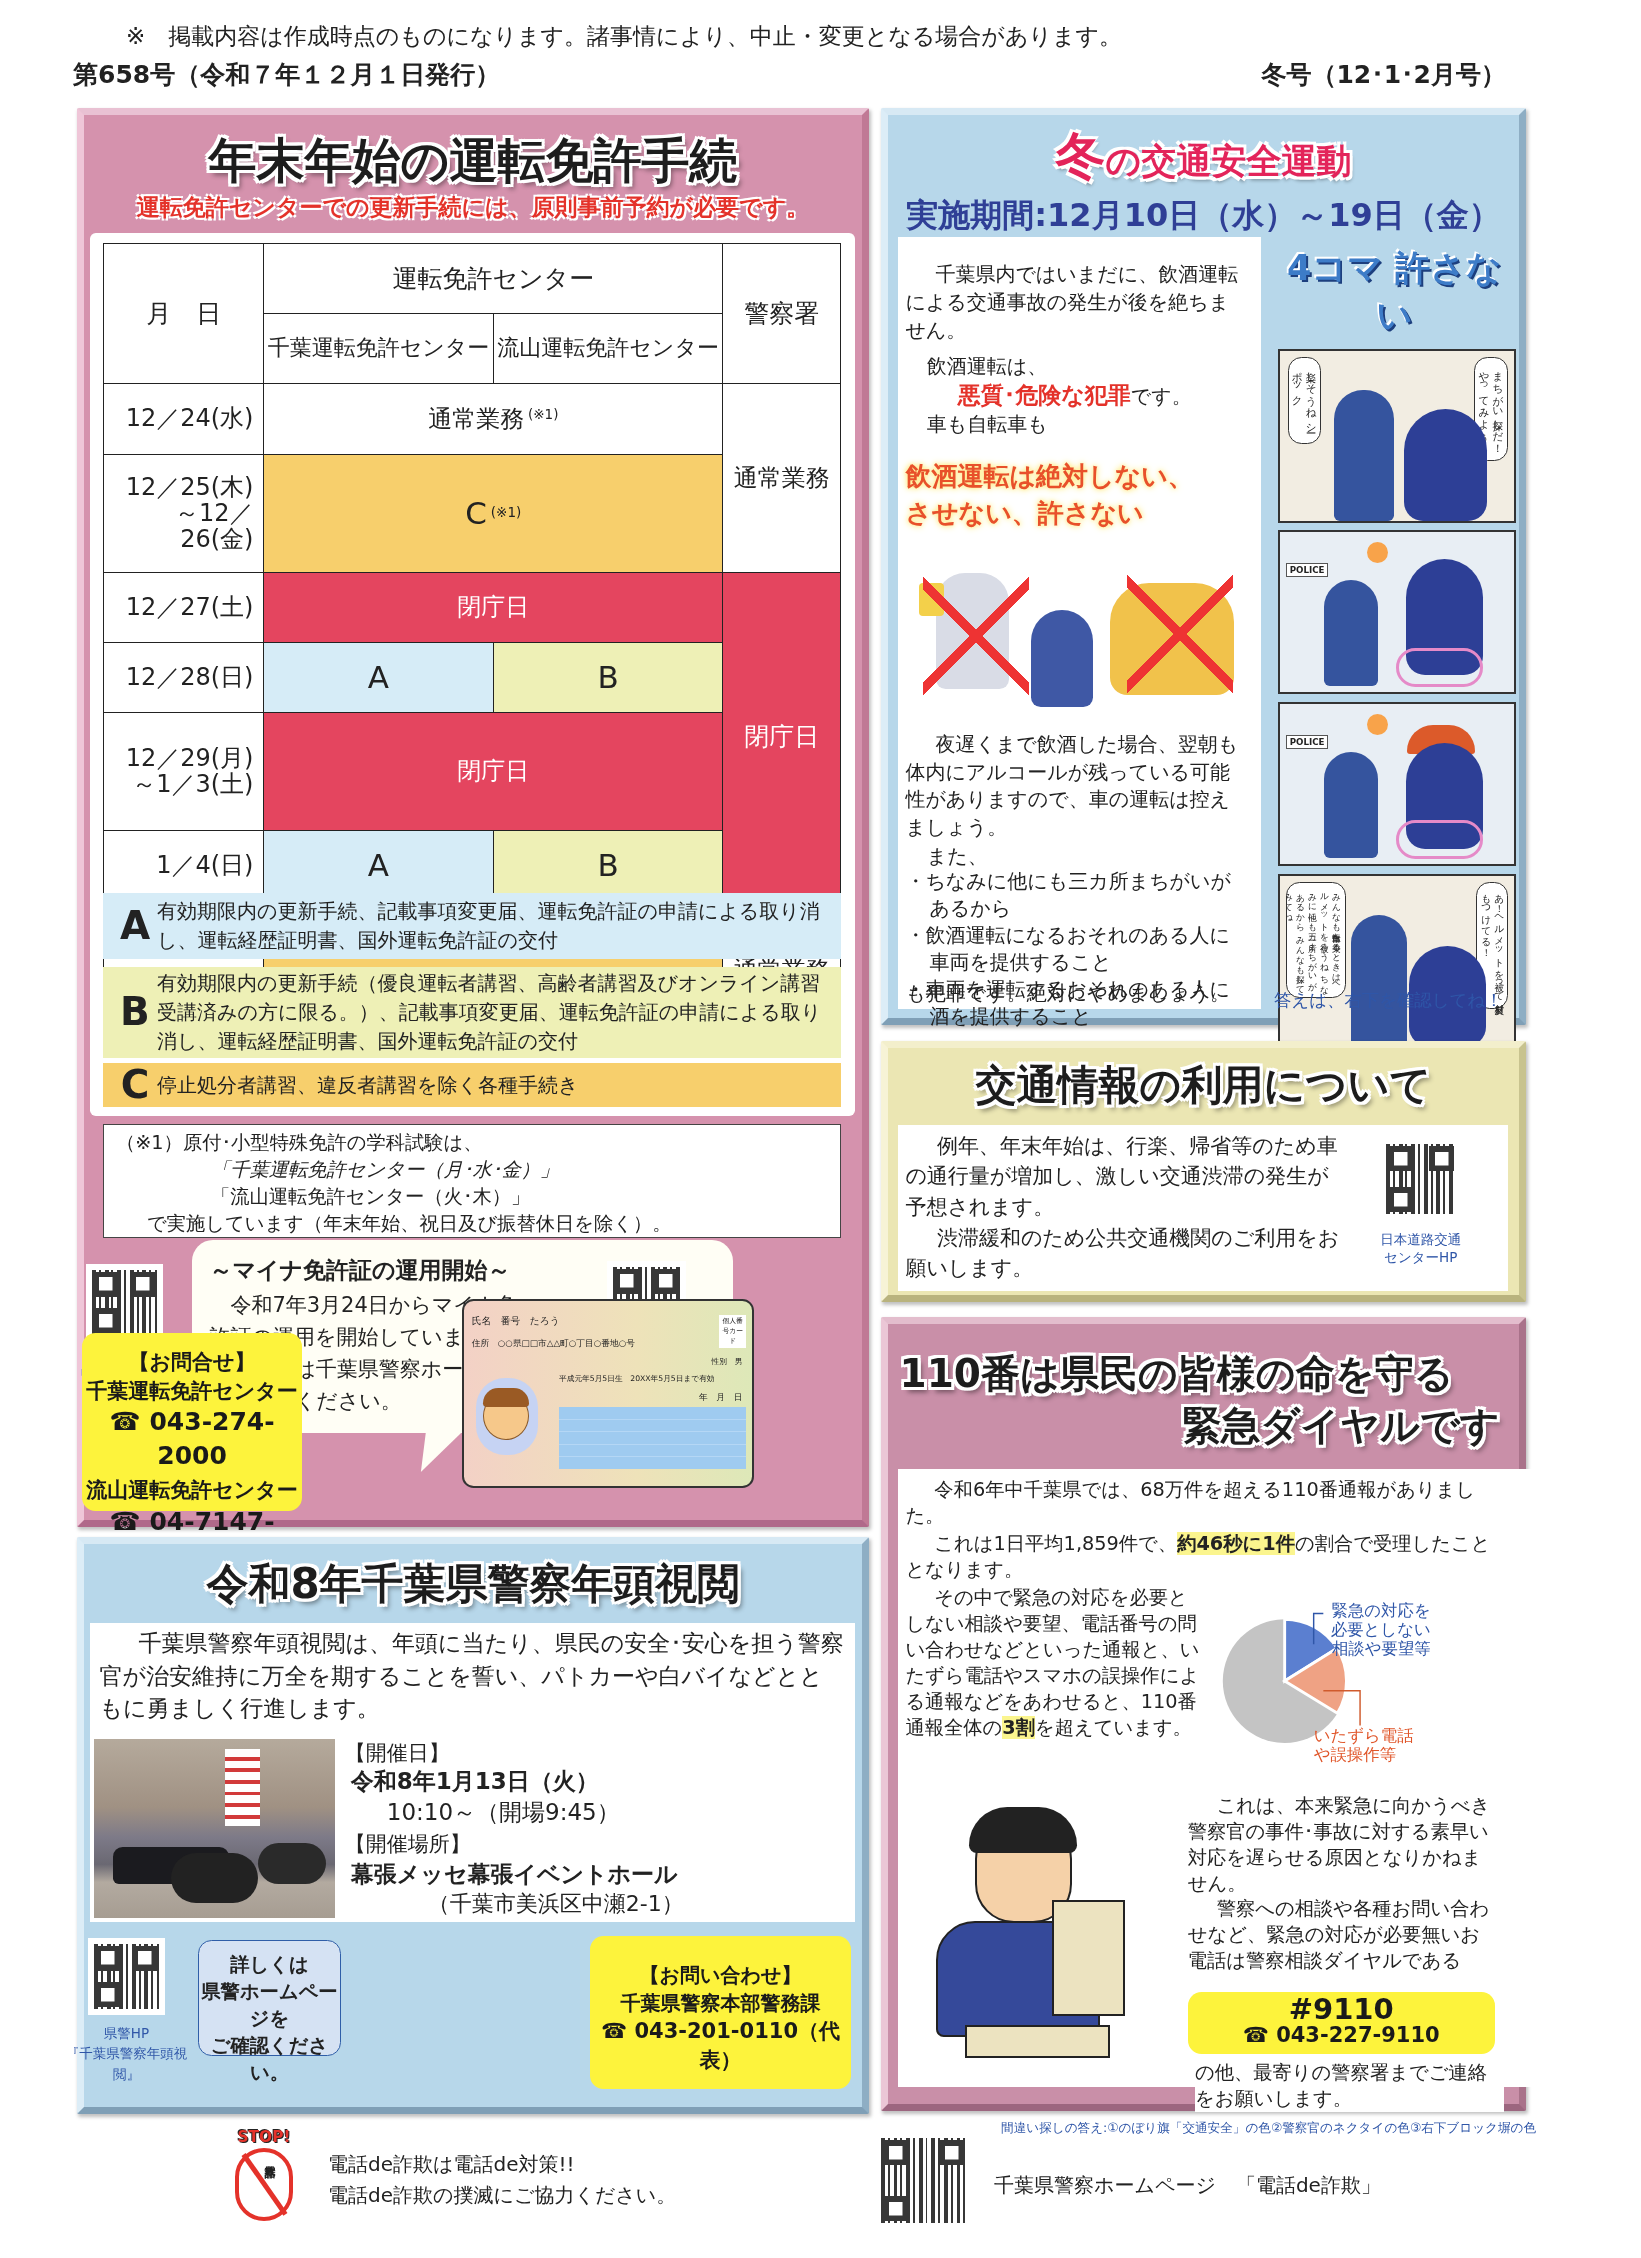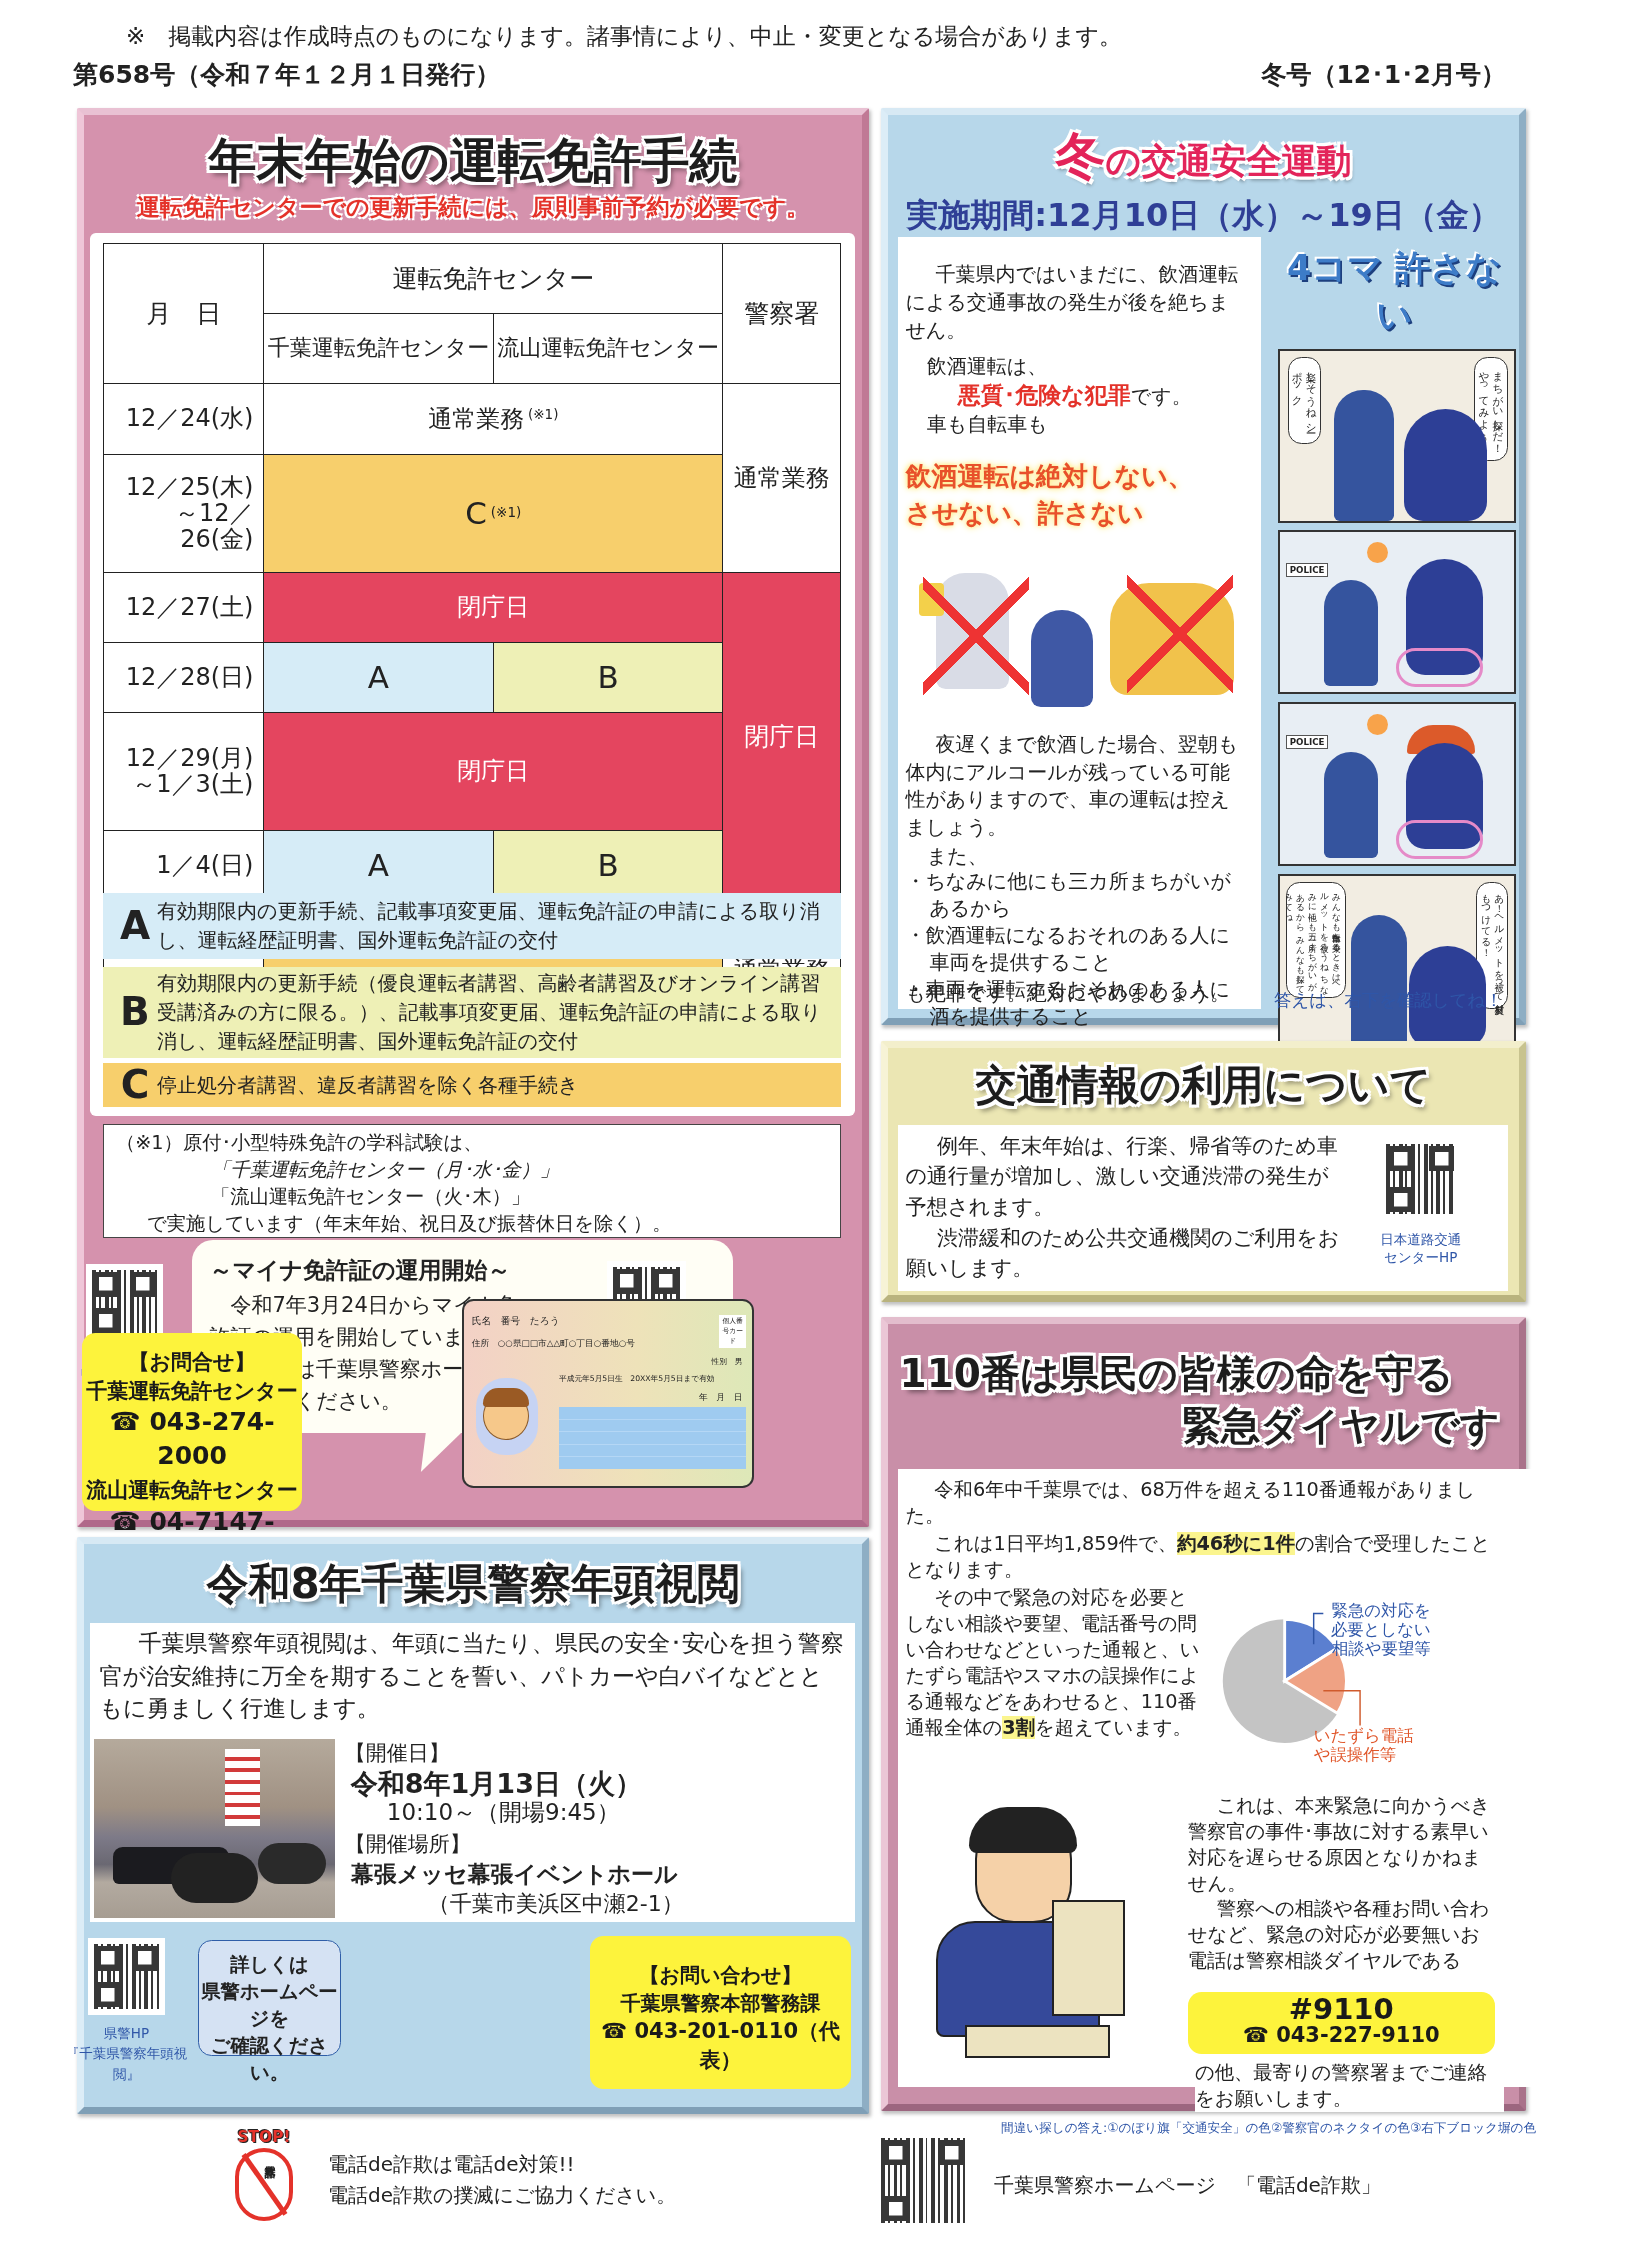--- a/index.html
+++ b/index.html
@@ -218,21 +218,21 @@
   <div class="title-outline" style="position:absolute; left:0; right:0; top:11.6px; font-size:42px;">令和8年千葉県警察年頭視閲</div>
   <div class="white-box" style="left:5.8px; top:79px; width:765px; height:299px; border-radius:0;">
     <div style="position:absolute; left:9.7px; top:3.9px; width:745px; font-size:23px; line-height:1.42; text-indent:1.7em;">千葉県警察年頭視閲は、年頭に当たり、県民の安全･安心を担う警察官が治安維持に万全を期することを誓い、パトカーや白バイなどとともに勇ましく行進します。</div>
     <div style="position:absolute; left:3.9px; top:116px; width:241px; height:179px; background:linear-gradient(180deg,#b5aa9c 0%,#a09183 38%,#7d7a88 55%,#6a6872 70%,#b3aaa0 80%,#a69d92 100%); overflow:hidden;">
       <div style="position:absolute; left:131px; top:9.7px; width:35px; height:77px; background:repeating-linear-gradient(180deg,#fff 0 7.7px,#d23a3a 7.7px 11.6px);"></div>
       <div style="position:absolute; left:19.3px; top:108px; width:116px; height:37px; background:#1b1b1f; border-radius:9.7px 9.7px 5.8px 5.8px;"></div>
       <div style="position:absolute; left:77px; top:114px; width:87px; height:50px; background:#222; border-radius:27px;"></div>
       <div style="position:absolute; left:164px; top:104px; width:68px; height:41px; background:#2a2a2a; border-radius:23px;"></div>
     </div>
     <div style="position:absolute; left:255px; top:116px; font-size:21px;">【開催日】</div>
-    <div style="position:absolute; left:261px; top:143px; font-size:27px; font-weight:bold;">令和8年1月13日（火）</div>
+    <div style="position:absolute; left:261px; top:143px; font-size:23px; font-weight:bold;">令和8年1月13日（火）</div>
     <div style="position:absolute; left:297px; top:174px; font-size:23px;">10:10～（開場9:45）</div>
     <div style="position:absolute; left:255px; top:207px; font-size:21px;">【開催場所】</div>
     <div style="position:absolute; left:261px; top:236px; font-size:23px; font-weight:bold;">幕張メッセ幕張イベントホール</div>
     <div style="position:absolute; left:338px; top:266px; font-size:22px;">（千葉市美浜区中瀬2-1）</div>
   </div>
 
   <div class="qr" style="left:3.9px; top:394px; width:77px; height:77px;">
       <div class="qr-inner"></div>
     </div>
   <div class="qr-cap" style="left:-21px; top:479px; width:127px; line-height:1.5;">

